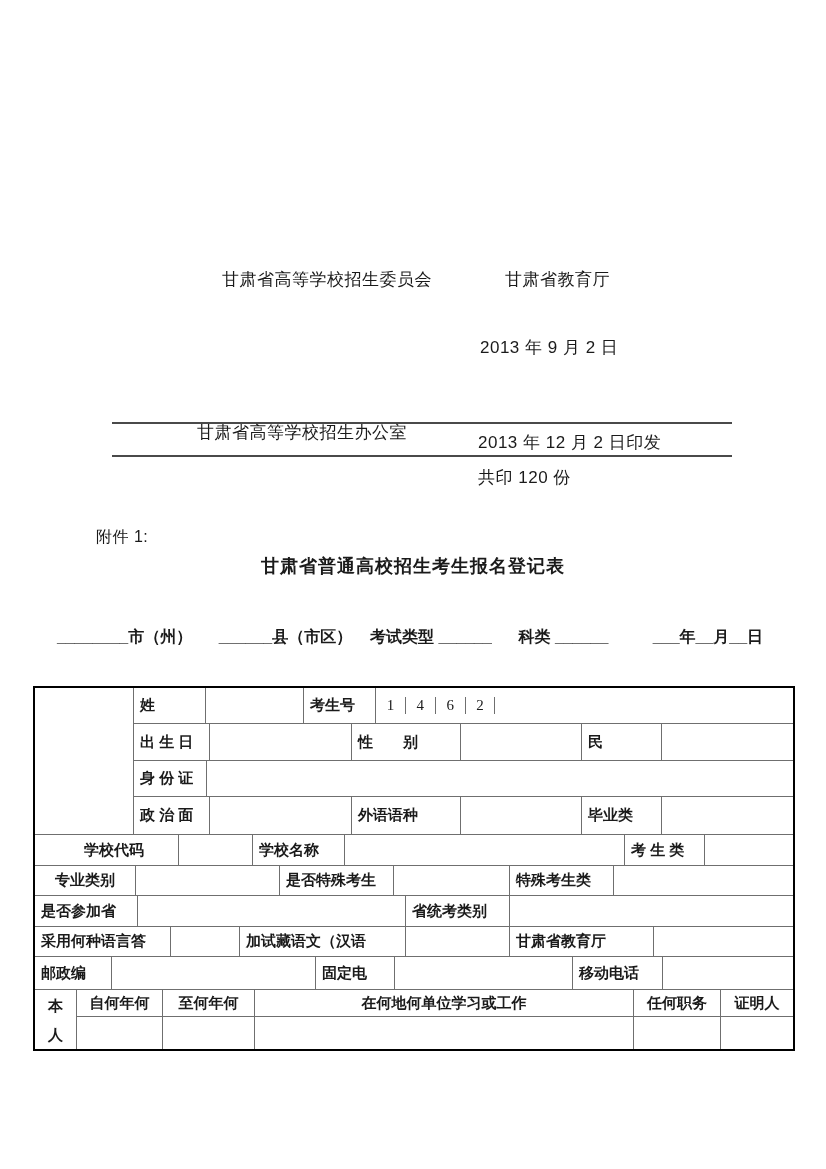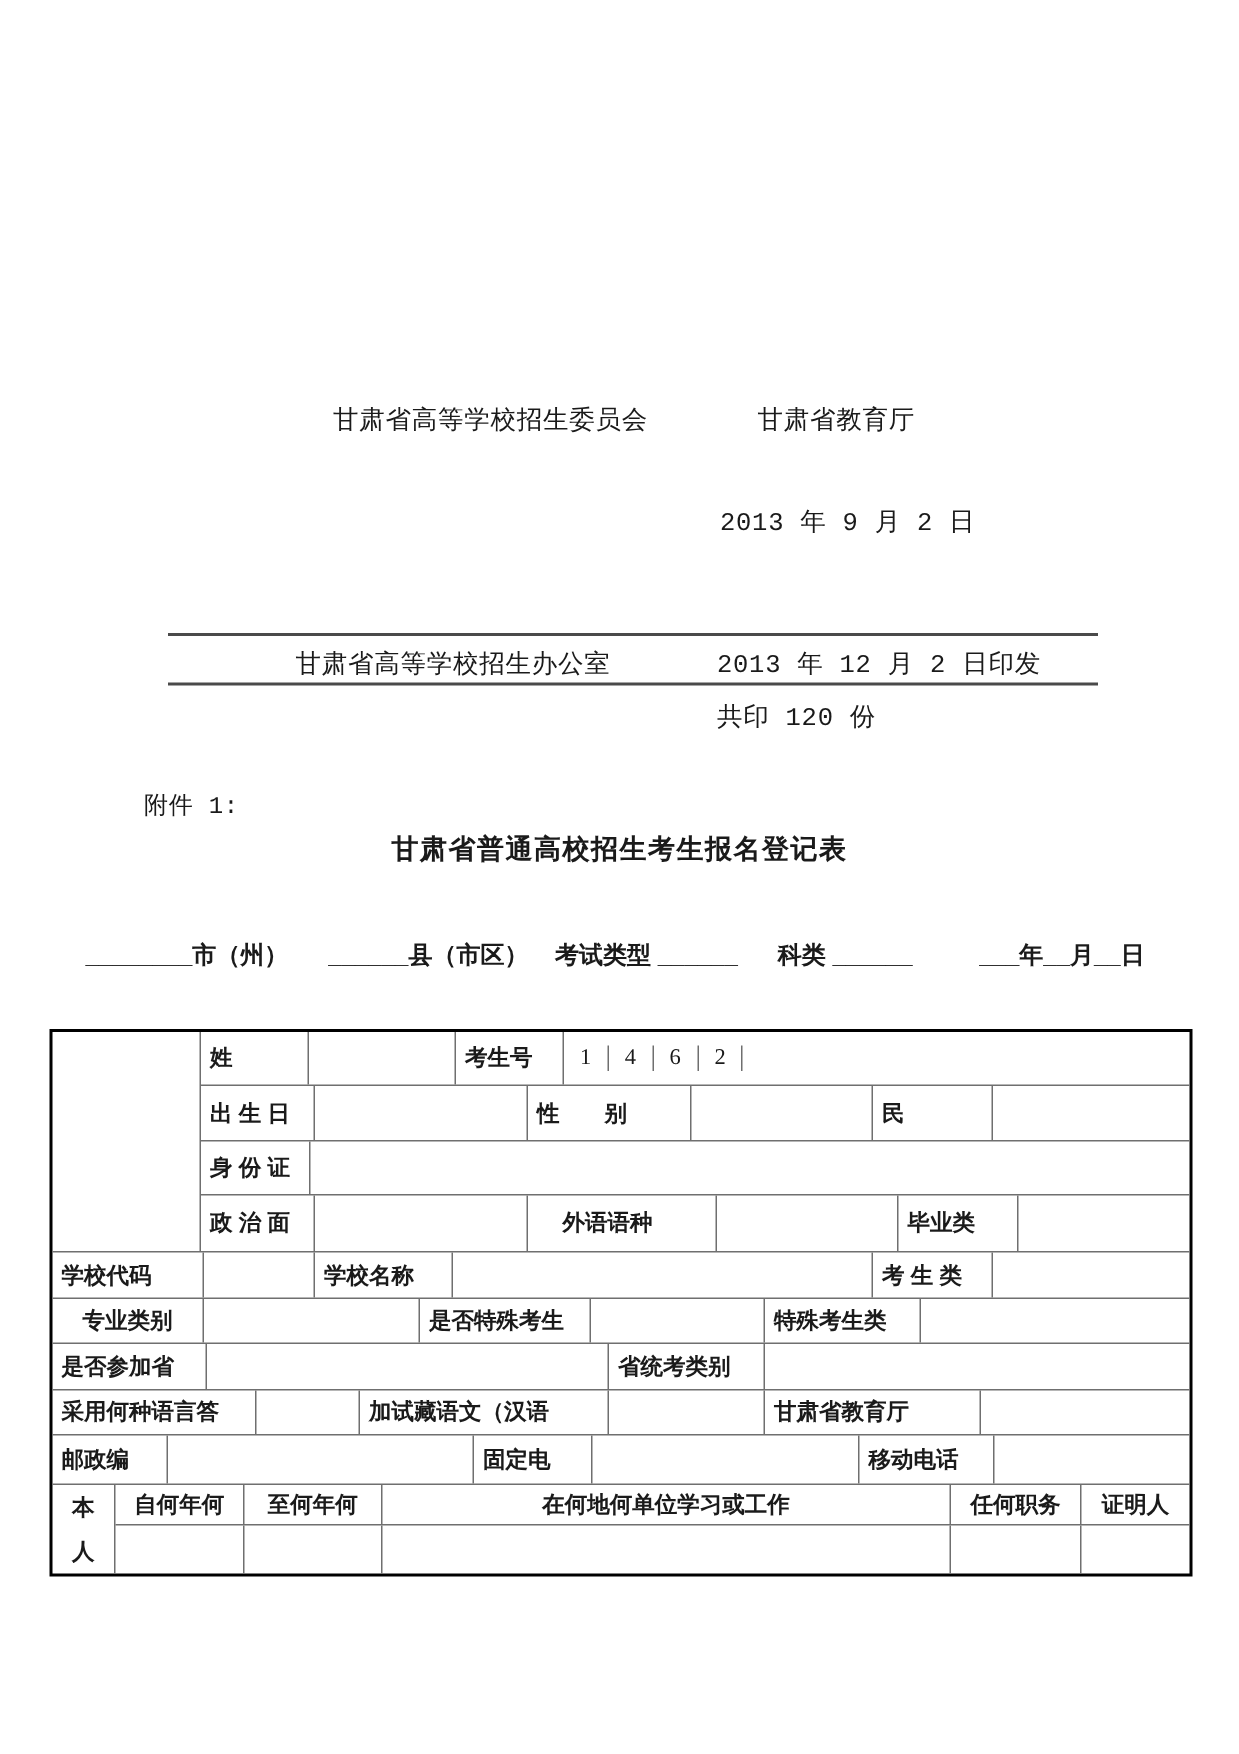--- a/index.html
+++ b/index.html
@@ -1,21 +1,21 @@
 <!DOCTYPE html>
 <html><head>
 <meta charset="utf-8">
 <style>
   html,body { margin:0; padding:0; }
   body {
     width:826px; height:1169px; background:#ffffff; position:relative;
     font-family:"Liberation Serif", serif; color:#1a1a1a;
   }
   .abs { position:absolute; }
-  .serif { font-family:Liberation Mono, monospace; font-size:17px; letter-spacing:0.5px; white-space:pre; }
+  .serif { font-family:Liberation Sans, sans-serif; font-size:17px; letter-spacing:0.5px; white-space:pre; }
   .rule { position:absolute; height:2px; background:#4a4a4a; }
   .attach { font-size:16px; }
   .title {
     position:absolute; left:0; width:826px; top:554px; text-align:center;
     font-family:"Liberation Sans", sans-serif; font-weight:bold; font-size:18px; letter-spacing:1px;
   }
   .blanks {
     position:absolute; left:57px; top:627px;
     font-family:"Liberation Sans", sans-serif; font-weight:bold; font-size:16px; white-space:pre;
   }
@@ -54,21 +54,21 @@
 </style>
 </head>
 <body>
 
 <span class="abs serif" style="left:222px; top:268px;">甘肃省高等学校招生委员会</span>
 <span class="abs serif" style="left:505px; top:268px;">甘肃省教育厅</span>
 
 <span class="abs serif" style="left:480px; top:336px;">2013 年 9 月 2 日</span>
 
 <div class="rule" style="left:112px; top:422px; width:620px;"></div>
-<span class="abs serif" style="left:197px; top:431px;">甘肃省高等学校招生办公室</span>
+<span class="abs serif" style="left:197px; top:421px;">甘肃省高等学校招生办公室</span>
 <span class="abs serif" style="left:478px; top:431px;">2013 年 12 月 2 日印发</span>
 <div class="rule" style="left:112px; top:455px; width:620px;"></div>
 <span class="abs serif" style="left:478px; top:466px;">共印 120 份</span>
 
 <span class="abs serif attach" style="left:96px; top:527px;">附件 1:</span>
 
 <div class="title">甘肃省普通高校招生考生报名登记表</div>
 
 <div class="blanks">________市（州）      ______县（市区）    考试类型 ______      科类 ______          ___年__月__日</div>
 
@@ -125,29 +125,29 @@
           <div class="sc"></div>
           <div class="sc"></div>
           <div class="sc"></div>
           <div class="sc"></div>
           <div class="sc"></div>
         </div>
       </div>
       <div class="row nb" style="height:37px;">
         <div class="c" style="width:76px;">政 治 面</div>
         <div class="c" style="width:142px;"></div>
-        <div class="c" style="width:109px;margin-left:17px;">外语语种</div>
+        <div class="c" style="width:109px;">外语语种</div>
         <div class="c" style="width:121px;"></div>
         <div class="c" style="width:80px;">毕业类</div>
         <div class="c grow"></div>
       </div>
     </div>
   </div>
 
-  <div class="row" style="height:31px;">
+  <div class="row" style="height:31px;padding-left:43px;">
     <div class="c" style="width:101px;">学校代码</div>
     <div class="c" style="width:74px;"></div>
     <div class="c" style="width:92px;">学校名称</div>
     <div class="c" style="width:280px;"></div>
     <div class="c" style="width:80px;">考 生 类</div>
     <div class="c grow"></div>
   </div>
   <div class="row" style="height:30px;">
     <div class="c" style="width:101px;padding-left:20px;">专业类别</div>
     <div class="c" style="width:144px;"></div>

